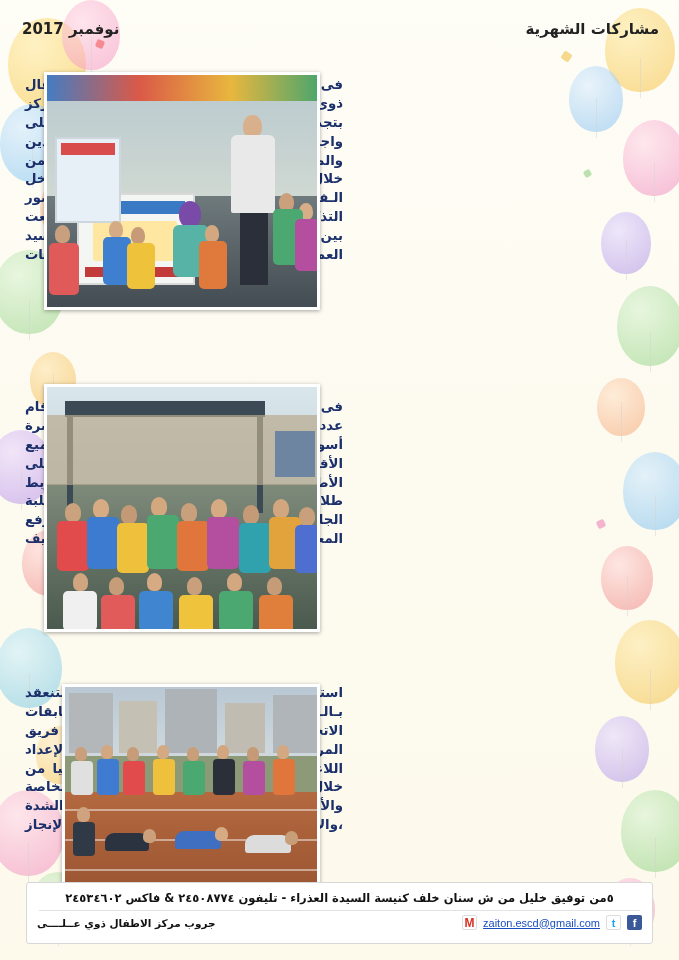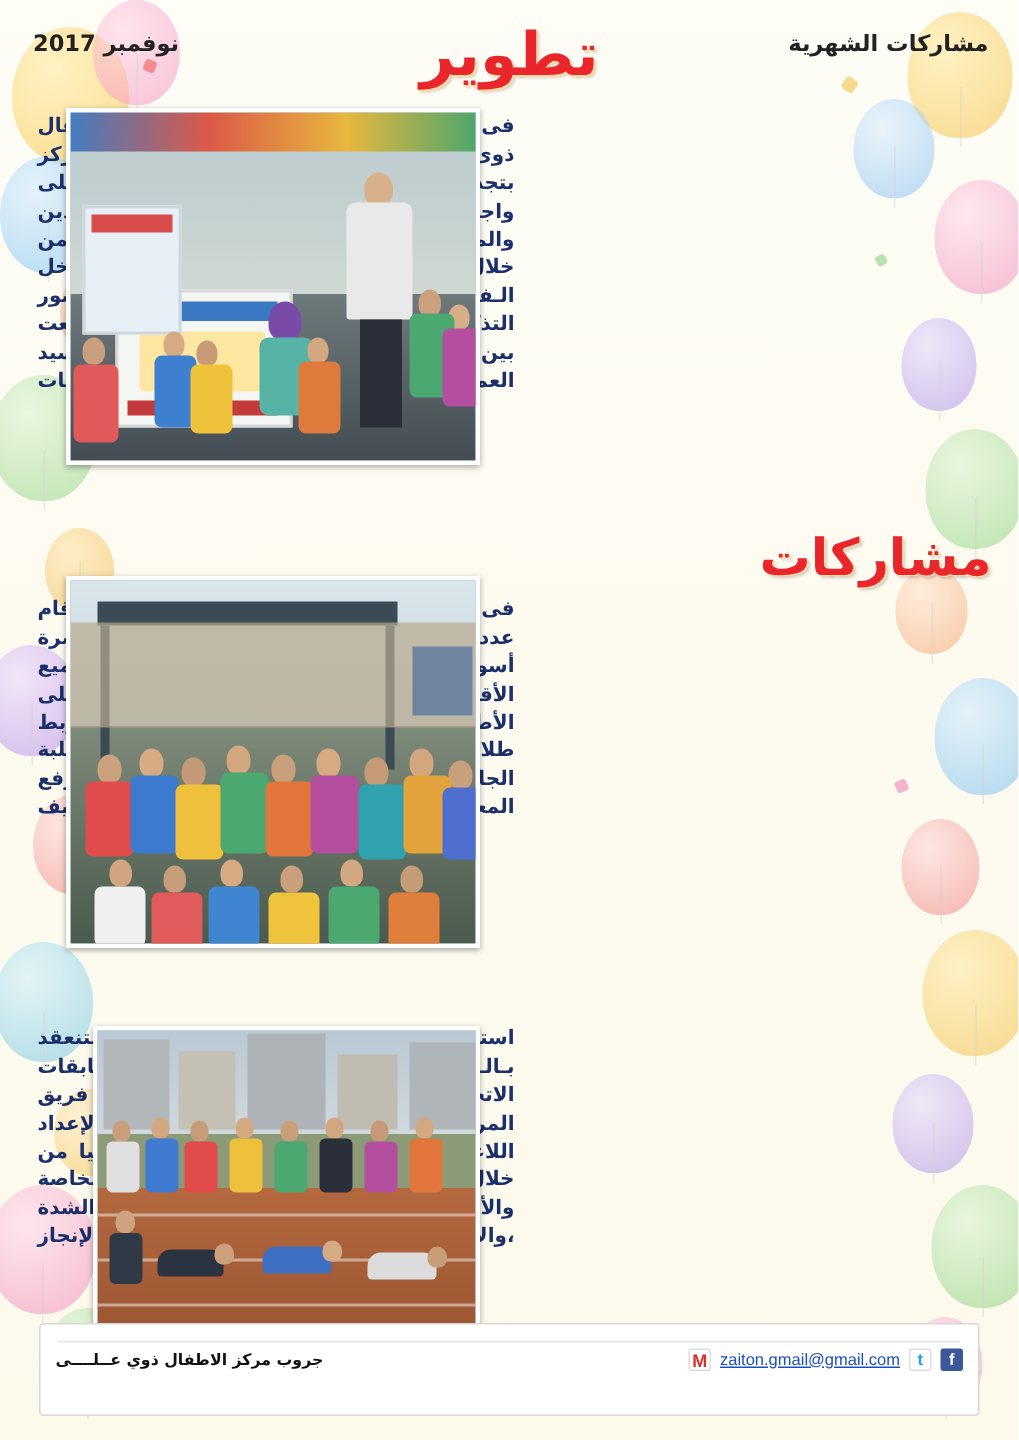--- a/index.html
+++ b/index.html
@@ -181,21 +181,20 @@
     <div class="conf" style="width:9px;height:9px;right:108px;top:52px;background:#f2c14a;transform:rotate(35deg);"></div>
     <div class="conf" style="width:7px;height:7px;right:88px;top:170px;background:#8ed07e;transform:rotate(-30deg);"></div>
     <div class="conf" style="width:8px;height:8px;left:84px;top:470px;background:#b288e8;transform:rotate(15deg);"></div>
     <div class="conf" style="width:8px;height:8px;right:74px;top:520px;background:#ef86b8;transform:rotate(-25deg);"></div>
     <div class="conf" style="width:8px;height:8px;left:100px;top:870px;background:#f2a14a;transform:rotate(40deg);"></div>
     <div class="conf" style="width:8px;height:8px;right:96px;top:900px;background:#5cb8f2;transform:rotate(-12deg);"></div>
   </div>
 
   <div class="header">
     <div class="hdr-right">مشاركات الشهرية</div>
-    <div class="hdr-title">تطوير</div>
     <div class="hdr-left">نوفمبر 2017</div>
   </div>
 
   <div class="section" style="left:0;top:72px;width:679px;height:300px;">
 
     <div class="photo" style="left:44px; top:0px; width:276px; height:238px;">
       <div class="sky" style="height:52%;background:linear-gradient(180deg,#b9c9cf,#cfd8d2);"></div>
       <div class="ground" style="height:48%;background:linear-gradient(180deg,#6f7a7d,#434c52);"></div>
 
       <div style="position:absolute;left:30px;top:118px;width:118px;height:92px;background:#f4f6f3;border:2px solid #d9d9d9;"></div>
@@ -227,21 +226,20 @@
       <div style="position:absolute;left:226px;top:134px;width:30px;height:56px;background:#4aa870;border-radius:5px;"></div>
       <div style="position:absolute;left:248px;top:144px;width:28px;height:52px;background:#b44fa0;border-radius:5px;"></div>
 
       <div style="position:absolute;left:0;top:0;width:276px;height:26px;background:linear-gradient(90deg,#2f6fc0,#e0452f,#f0b324,#2f9e5e);opacity:.85;"></div>
     </div>
 
     <div class="body-text" style="right:336px; top:4px; width:318px; height:270px;">فى اطار التطوير المستمر لمركز رعاية الاطفال ذوى الاحتياجات الخاصة قامت إدارة المركز بتجديد اللوحات الاعلانية الخارجية المعلقة على واجهة المركز لتعريف جمهور المستفيدين والمارة بالخدمات العديدة المتميزة التى تقدم من خلال صور حقيقية لأبناء المركز داخل الـفـصـــــول. وقد تم التقاط بعض الصور التذكارية وسط اجواء من السعادة والفرحة جمعت بين اطفال المركز بجميع اقسامه مع السيد العميد/ مدير المركز وفريق العمل بجانب اللوحات الجديدة قبل تعليقها.</div>
   </div>
 
   <div class="section" style="left:0;top:352px;width:679px;height:290px;">
-    <div class="sec-title" style="top:0px; width:320px;">مشاركات</div>
 
     <div class="photo" style="left:44px; top:32px; width:276px; height:248px;">
       <div class="sky" style="height:40%;background:linear-gradient(180deg,#d9e6ec,#c6d4d8);"></div>
       <div class="ground" style="height:60%;background:linear-gradient(180deg,#7e8a7a,#4b5a4e);"></div>
 
       <div style="position:absolute;left:18px;top:14px;width:200px;height:16px;background:#3b4a55;"></div>
       <div style="position:absolute;left:20px;top:30px;width:6px;height:96px;background:#3b4a55;"></div>
       <div style="position:absolute;left:210px;top:30px;width:6px;height:96px;background:#3b4a55;"></div>
 
       <div style="position:absolute;left:0;top:28px;width:276px;height:70px;background:#b9a98e;opacity:.7;"></div>
@@ -325,25 +323,26 @@
       <div class="pdot" style="left:220px;top:144px;width:13px;height:14px;background:#c89e79;"></div>
 
       <div class="pdot" style="left:12px;top:120px;width:13px;height:15px;background:#cfa37f;"></div>
       <div style="position:absolute;left:8px;top:135px;width:22px;height:34px;background:#2f3a46;border-radius:4px;"></div>
     </div>
 
     <div class="body-text" style="right:336px; top:48px; width:318px; height:214px;">استعدادًا لخوض بطولة العاب القوى التى ستنعقد بـالـمـركـز الأولـيـمـبى بالمعادي ضمن مسابقات الاتحاد المصرى للإعاقات الذهنية ، قام فريق المركز بالتدريب على ملاعب نادى النصر لإعداد اللاعبين وتهيئتهم بدنياً وفسيولوجيا ونفسيا من خلال مجموعة من التمرينات العامة والخاصة والأنشطة الحركية المتدرجة في الحجم والشدة ،والإحماء والوصول إلى أفضل مستوى من الإنجاز أثناء التدريب أو المنافسة .</div>
   </div>
 
   <div class="footer">
+    <div class="f-line1">٥من توفيق خليل من ش سنان خلف كنيسة السيدة العذراء - تليفون ٢٤٥٠٨٧٧٤       &amp;       فاكس ٢٤٥٣٤٦٠٢</div>
     <div class="f-sep"></div>
     <div class="f-row">
       <div class="f-left-group">
         <span class="ic ic-fb">f</span>
         <span class="ic ic-tw">t</span>
-        <a class="f-mail" href="#">zaiton.gmail@gmail.com</a>
+        <a class="f-mail" href="#">zaiton.escd@gmail.com</a>
         <span class="ic ic-gm">M</span>
       </div>
       <div class="f-right">جروب مركز الاطفال ذوي عــلــــى</div>
     </div>
   </div>
 
 </div>
 
 </body></html>

